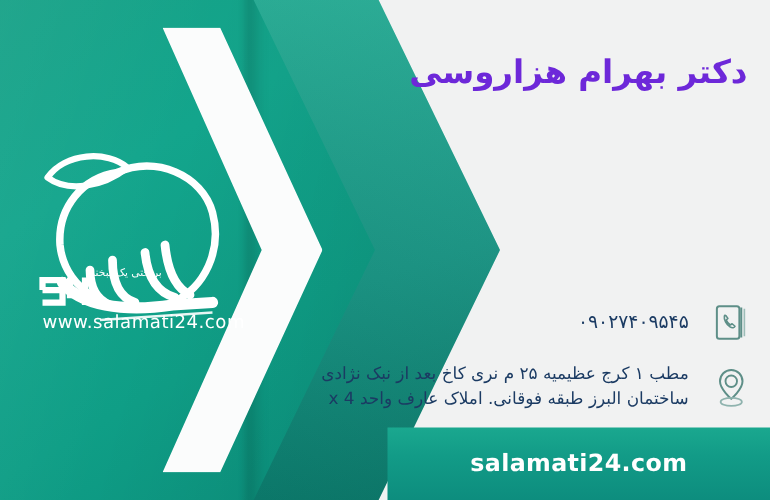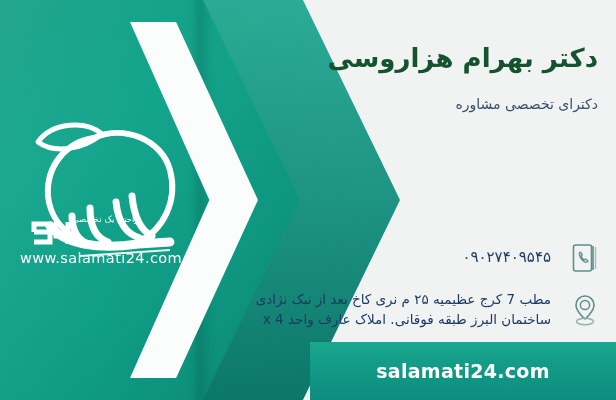--- a/index.html
+++ b/index.html
@@ -44,28 +44,28 @@
     position:absolute;left:196px;top:-6px;width:16px;height:412px;
     background:linear-gradient(90deg,rgba(0,0,0,0.16),rgba(0,0,0,0));
     filter:blur(3px);
   }
   
   .logo{
     position:absolute;left:20px;top:104px;width:186px;height:170px;
   }
   .logo svg{display:block;}
   .logo-url{
-    position:absolute;left:12px;top:250px;width:178px;text-align:center;
+    position:absolute;left:26px;top:250px;width:178px;text-align:center;
     color:#ffffff;font-size:14.5px;letter-spacing:.4px;
     font-family:"DejaVu Sans","Liberation Sans",sans-serif;
   }
   
   .title{
     position:absolute;right:18px;top:42px;width:360px;text-align:right;
-    direction:rtl;color:#14532d;font-weight:bold;font-size:26px;line-height:1.25;
+    direction:rtl;color:#6d28d9;font-weight:bold;font-size:26px;line-height:1.25;
   }
   .subtitle{
     position:absolute;right:18px;top:96px;width:360px;text-align:right;
     direction:rtl;color:#35506e;font-size:14px;
   }
   .contact{
     position:absolute;right:14px;top:240px;width:400px;direction:rtl;
   }
   .crow{display:flex;align-items:center;justify-content:flex-start;gap:17px;margin-bottom:14px;}
   .cicon{flex:0 0 34px;width:34px;height:36px;display:flex;align-items:center;justify-content:center;}
@@ -108,26 +108,25 @@
       <path d="M70 104 C70 122, 76 134, 88 138" stroke="#ffffff" stroke-width="7" fill="none" stroke-linecap="round"></path>
       <path d="M52 112 C52 126, 58 136, 68 140" stroke="#ffffff" stroke-width="7" fill="none" stroke-linecap="round"></path>
 
       <g>
         <path d="M14 128 L14 120 L30 120 L30 128 M14 128 L30 128 L30 138 L14 138" stroke="#ffffff" stroke-width="5" fill="none"></path>
         <path d="M36 118 L36 132 L52 132 M48 118 L48 140" stroke="#ffffff" stroke-width="5" fill="none"></path>
       </g>
 
       <path d="M60 152 L150 146" stroke="#ffffff" stroke-width="2" fill="none" opacity="0.9"></path>
     </svg>
-    <div style="position:absolute;left:52px;top:110px;color:#fff;font-size:8.5px;direction:rtl;letter-spacing:1px;">براحتی یک تخصصی</div>
+    <div style="position:absolute;left:52px;top:110px;color:#fff;font-size:8.5px;direction:rtl;letter-spacing:1px;">براحتی یک لبخند</div>
   </div>
   <div class="logo-url">www.salamati24.com</div>
 
   <div class="title">دکتر بهرام هزاروسی</div>
-  <div class="subtitle">دکترای تخصصی مشاوره</div>
 
   <div class="contact">
 
     <div class="crow">
       <span class="cicon">
         <svg width="26" height="30" viewBox="0 0 26 30" fill="none">
           <rect x="1.5" y="2" width="18" height="26" rx="2" stroke="#5e8f88" stroke-width="1.6"></rect>
           <line x1="21" y1="3" x2="21" y2="27" stroke="#5e8f88" stroke-width="1.6"></line>
           <line x1="23.5" y1="4" x2="23.5" y2="26" stroke="#9dbdb8" stroke-width="1.3"></line>
           <path d="M7.5 10 C7 12.5, 9 16.5, 12 18.5 C14 19.8, 15.5 19.2, 16 18 L13.7 16 L12.2 17 C10.8 16, 9.6 14.4, 9 13 L10.3 11.7 L8.6 9.4 C8.2 9, 7.7 9.2, 7.5 10 Z" stroke="#5e8f88" stroke-width="1.3" fill="none" stroke-linejoin="round"></path>
@@ -138,21 +137,21 @@
 
     <div class="crow">
       <span class="cicon">
         <svg width="28" height="34" viewBox="0 0 28 34" fill="none">
           <path d="M14 3 C9 3, 5 7, 5 12 C5 18.5, 14 26, 14 26 C14 26, 23 18.5, 23 12 C23 7, 19 3, 14 3 Z" stroke="#5e8f88" stroke-width="1.6" fill="none"></path>
           <circle cx="14" cy="12" r="4.6" stroke="#5e8f88" stroke-width="1.5" fill="none"></circle>
           <ellipse cx="14" cy="28.5" rx="8.5" ry="3.2" stroke="#8fb3ae" stroke-width="1.4" fill="none"></ellipse>
         </svg>
       </span>
       <span class="ctext">
-        <span class="addr-line">مطب 7 کرج عظیمیه ۲۵ م نری کاخ بعد از نبک نژادی</span>
+        <span class="addr-line">مطب ۱ کرج عظیمیه ۲۵ م نری کاخ بعد از نبک نژادی</span>
         <span class="addr-line">ساختمان البرز طبقه فوقانی. املاک عارف واحد 4 x</span>
       </span>
     </div>
 
   </div>
 
   <div class="bottom-bar">
     <span>salamati24.com</span>
   </div>
 

